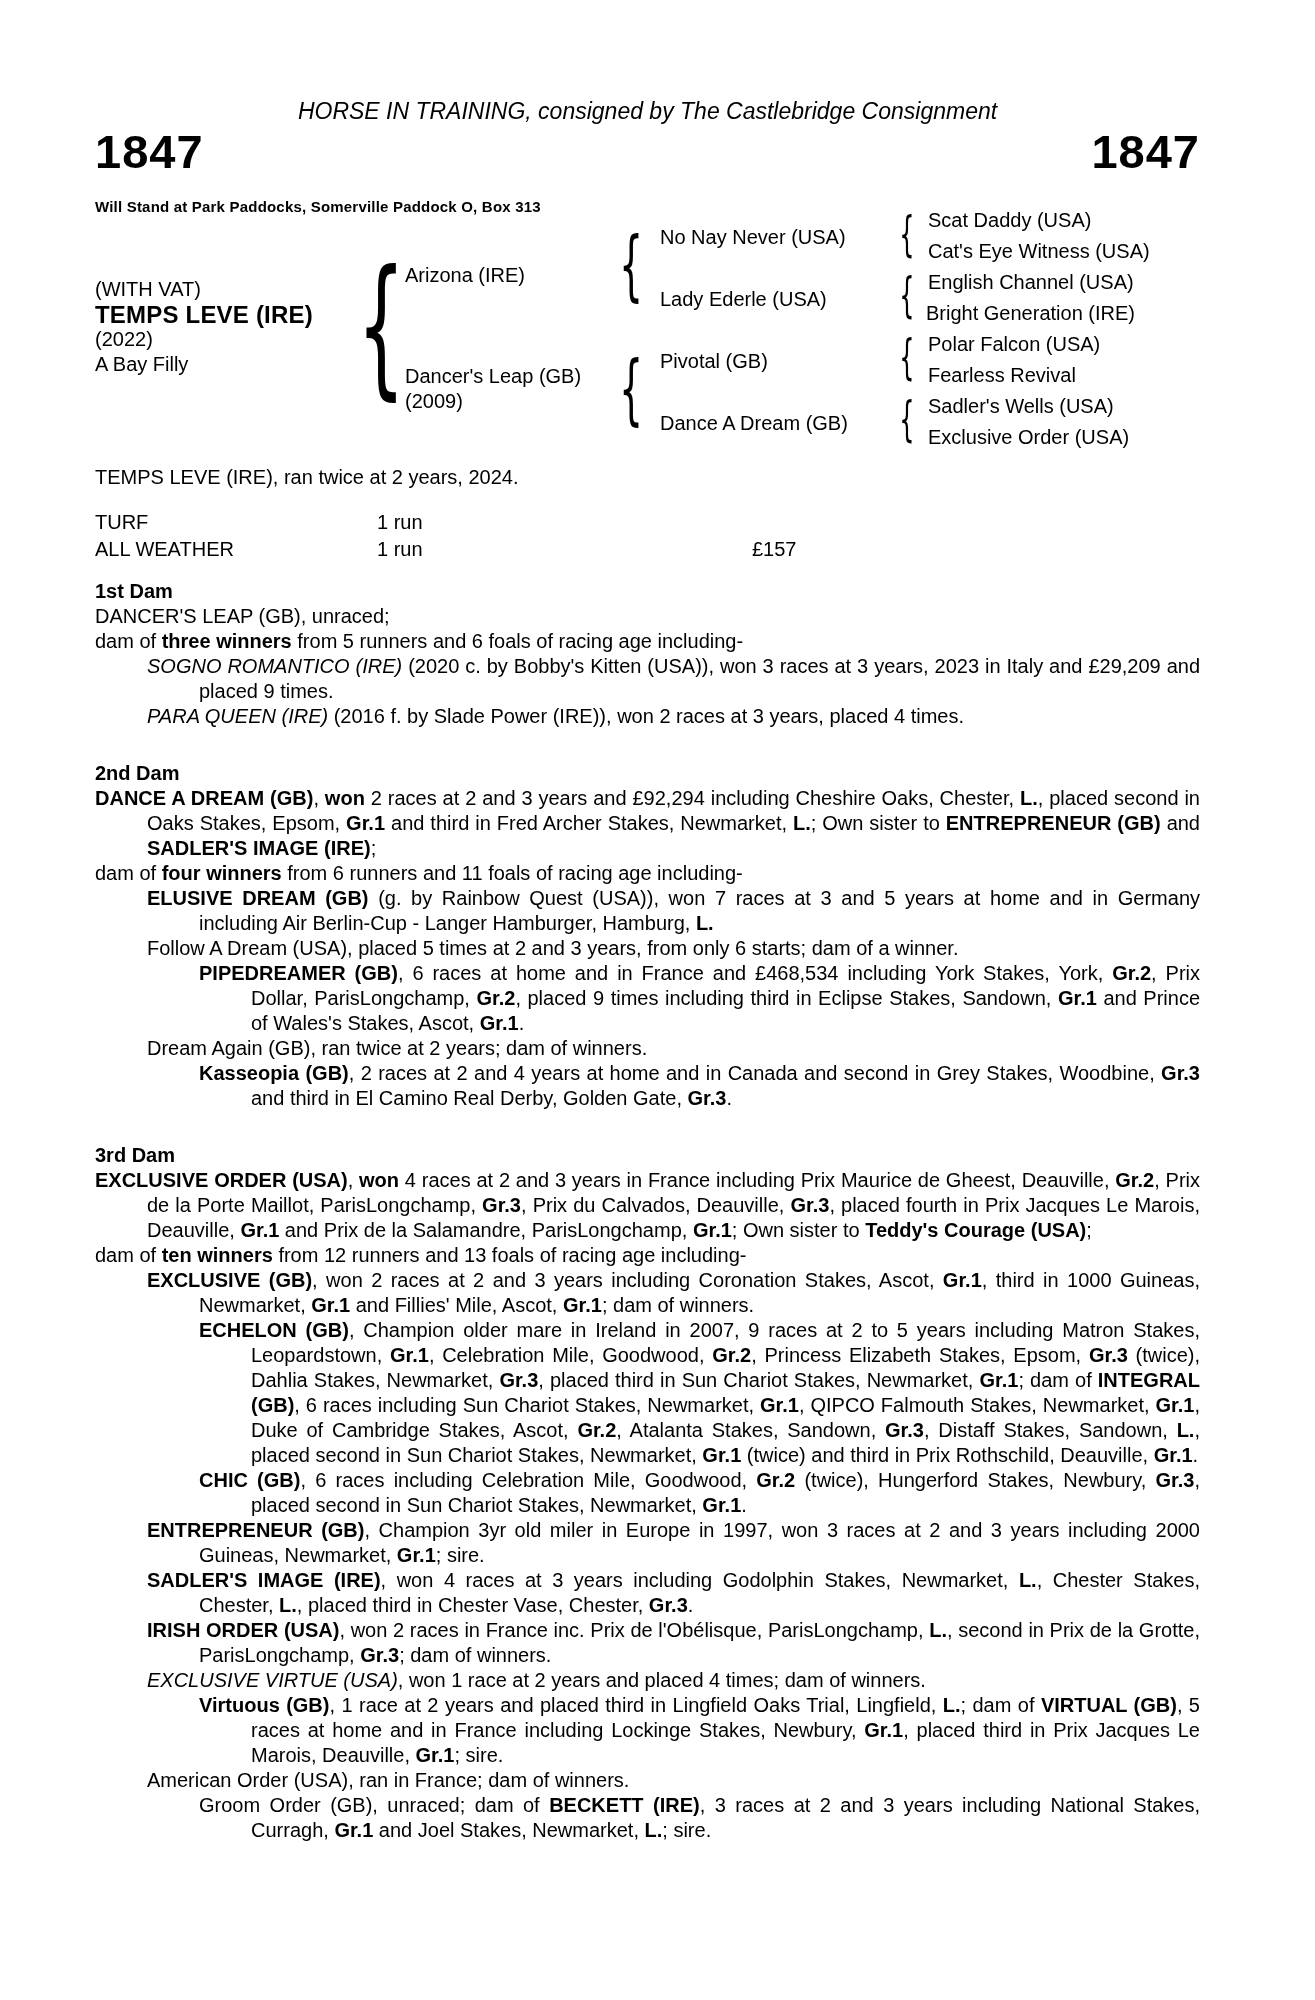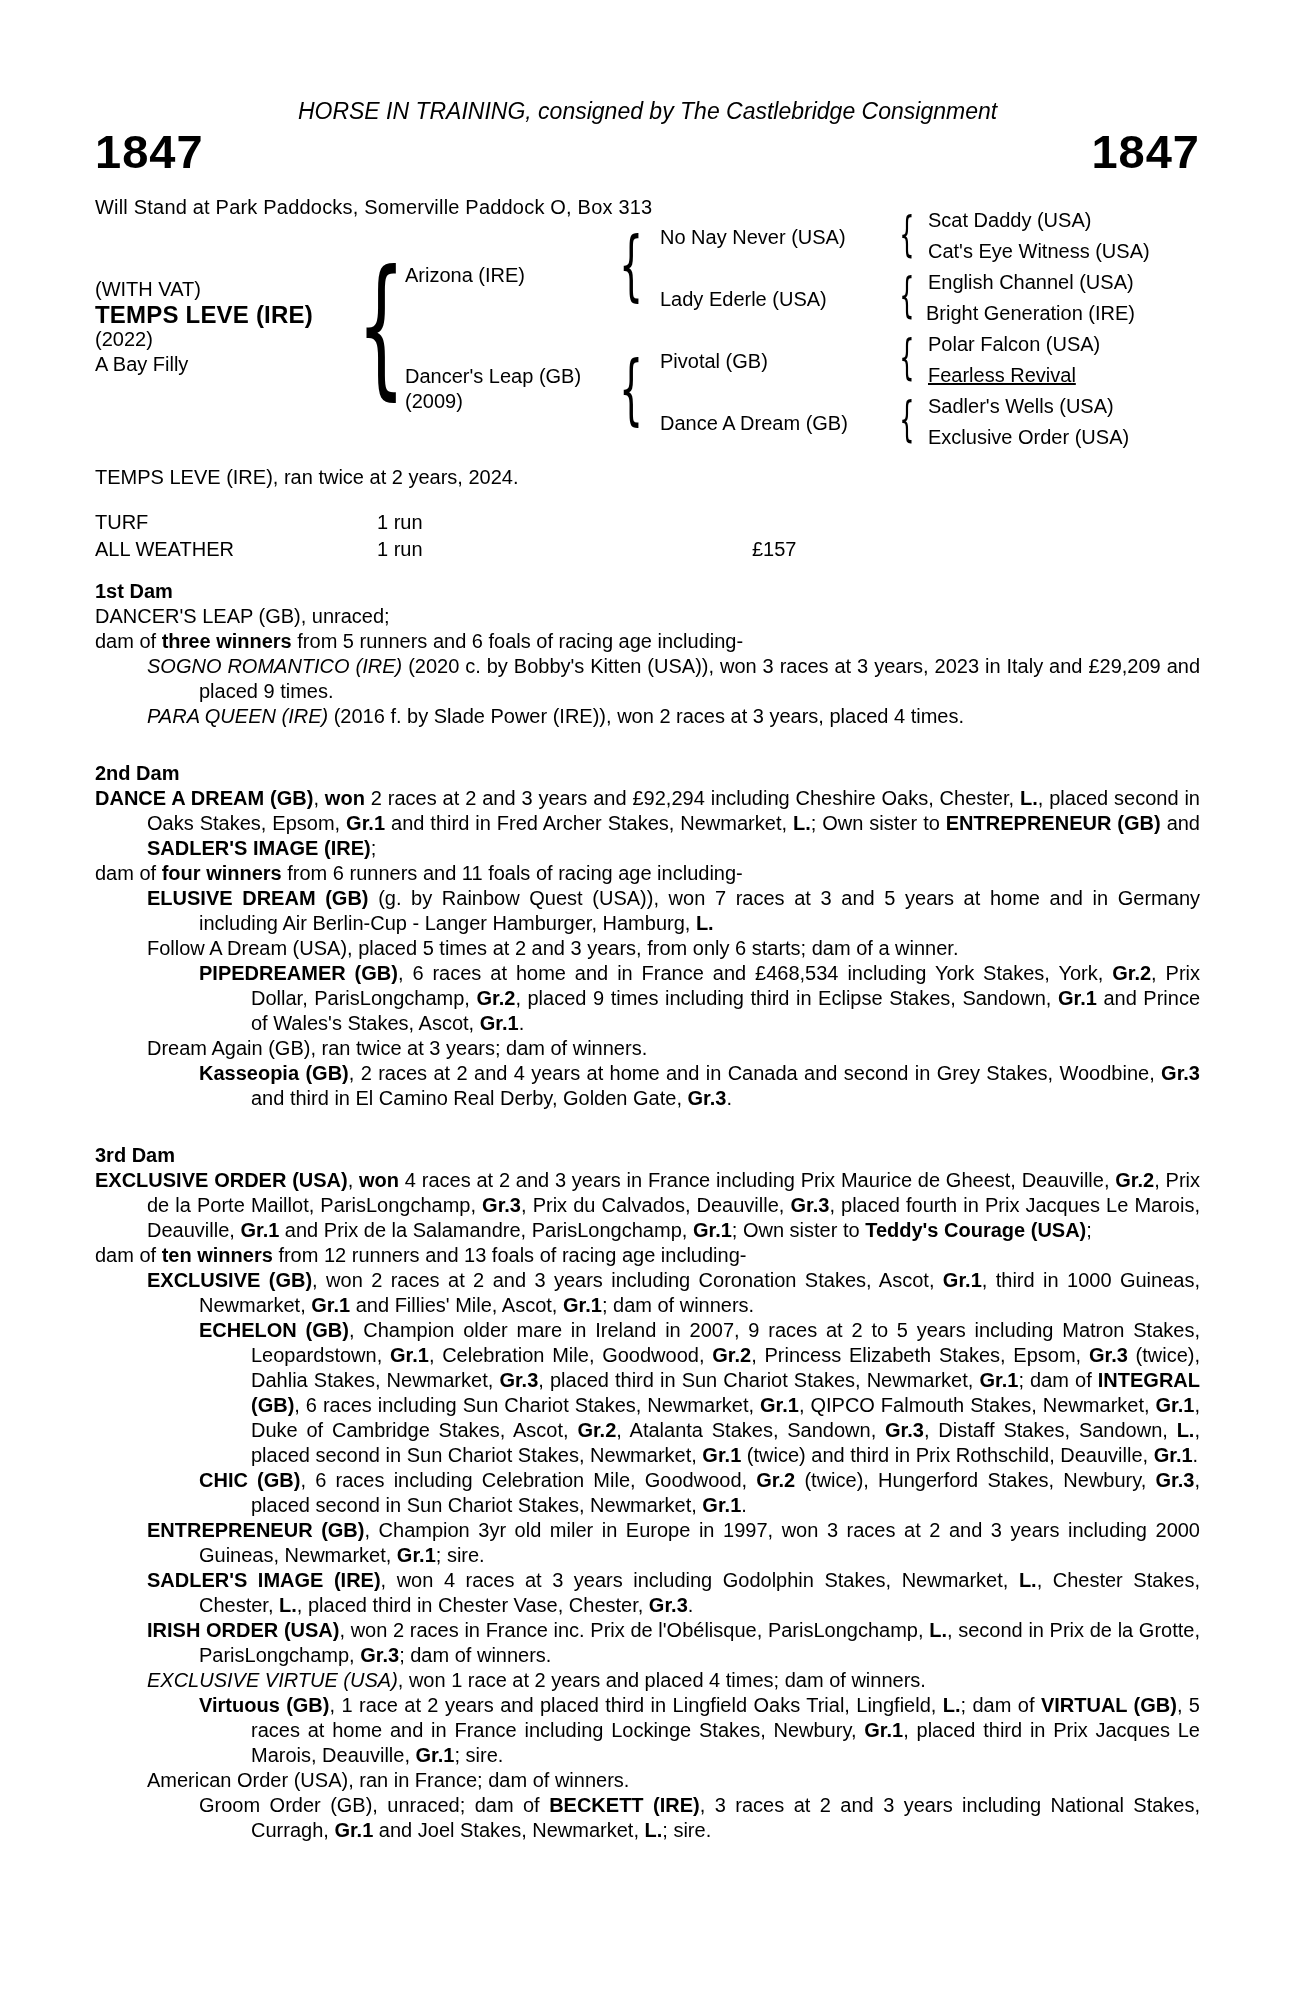--- a/index.html
+++ b/index.html
@@ -9,21 +9,21 @@
     color:#000; font-family:"Liberation Sans","DejaVu Sans",sans-serif;
     -webkit-font-smoothing:antialiased;
   }
   .content { padding:100px 115px 0 95px; }
 
   .consign { font-style:italic; font-size:23px; line-height:23px; text-align:center; }
 
   .lot-row { display:flex; justify-content:space-between; margin-top:10px; }
   .lot-num { font-weight:bold; font-size:47px; line-height:38px; letter-spacing:1px; }
 
-  .stand { margin-top:24px; font-weight:normal; font-size:20px; line-height:24px; letter-spacing:0.2px; }
+  .stand { margin-top:24px; font-weight:bold; font-size:15px; line-height:24px; letter-spacing:0.2px; }
 
   
   .pedigree { position:relative; height:240px; margin-top:-12px; font-size:20px; }
   .ped-abs { position:absolute; white-space:nowrap; line-height:25px; }
   .horse-block div { line-height:25px; }
   .vat-line { line-height:22px; }
   .horse-name { font-weight:bold; font-size:24px; line-height:30px; letter-spacing:0.2px; }
   .gp { line-height:26px; }
   .brace {
     position:absolute; text-align:center; font-weight:400;
@@ -94,21 +94,21 @@
     <div class="ped-abs gp" style="left:565px; top:17px;">No Nay Never (USA)</div>
     <div class="ped-abs gp" style="left:565px; top:79px;">Lady Ederle (USA)</div>
     <div class="ped-abs gp" style="left:565px; top:141px;">Pivotal (GB)</div>
     <div class="ped-abs gp" style="left:565px; top:203px;">Dance A Dream (GB)</div>
 
     <div class="ped-abs" style="left:833px; top:1px;">Scat Daddy (USA)</div>
     <div class="ped-abs" style="left:833px; top:32px;">Cat's Eye Witness (USA)</div>
     <div class="ped-abs" style="left:833px; top:63px;">English Channel (USA)</div>
     <div class="ped-abs" style="left:831px; top:94px;">Bright Generation (IRE)</div>
     <div class="ped-abs" style="left:833px; top:125px;">Polar Falcon (USA)</div>
-    <div class="ped-abs" style="left:833px; top:156px;text-decoration:underline;">Fearless Revival</div>
+    <div class="ped-abs" style="left:833px; top:156px;">Fearless Revival</div>
     <div class="ped-abs" style="left:833px; top:187px;">Sadler's Wells (USA)</div>
     <div class="ped-abs" style="left:833px; top:218px;">Exclusive Order (USA)</div>
   </div>
 
   <div class="summary">TEMPS LEVE (IRE), ran twice at 2 years, 2024.</div>
 
   <div class="record">
     <div class="record-row">
       <span class="rr-surface">TURF</span>
       <span class="rr-runs">1 run</span>
@@ -129,21 +129,21 @@
         <div class="para p1"><span class="i">SOGNO ROMANTICO (IRE)</span><span> (2020 c. by Bobby's Kitten (USA)), won 3 races at 3 years, 2023 in Italy and £29,209 and placed 9 times.</span></div>
         <div class="para p1"><span class="i">PARA QUEEN (IRE)</span><span> (2016 f. by Slade Power (IRE)), won 2 races at 3 years, placed 4 times.</span></div>
       </div>
       <div class="dam-section">
         <div class="dam-heading">2nd Dam</div>
         <div class="para p0"><span class="b">DANCE A DREAM (GB)</span><span>, </span><span class="b">won</span><span> 2 races at 2 and 3 years and £92,294 including Cheshire Oaks, Chester, </span><span class="b">L.</span><span>, placed second in Oaks Stakes, Epsom, </span><span class="b">Gr.1</span><span> and third in Fred Archer Stakes, Newmarket, </span><span class="b">L.</span><span>; Own sister to </span><span class="b">ENTREPRENEUR (GB)</span><span> and </span><span class="b">SADLER'S IMAGE (IRE)</span><span>;</span></div>
         <div class="para p0"><span>dam of </span><span class="b">four winners</span><span> from 6 runners and 11 foals of racing age including-</span></div>
         <div class="para p1"><span class="b">ELUSIVE DREAM (GB)</span><span> (g. by Rainbow Quest (USA)), won 7 races at 3 and 5 years at home and in Germany including Air Berlin-Cup - Langer Hamburger, Hamburg, </span><span class="b">L.</span></div>
         <div class="para p1"><span>Follow A Dream (USA), placed 5 times at 2 and 3 years, from only 6 starts; dam of a winner.</span></div>
         <div class="para p2"><span class="b">PIPEDREAMER (GB)</span><span>, 6 races at home and in France and £468,534 including York Stakes, York, </span><span class="b">Gr.2</span><span>, Prix Dollar, ParisLongchamp, </span><span class="b">Gr.2</span><span>, placed 9 times including third in Eclipse Stakes, Sandown, </span><span class="b">Gr.1</span><span> and Prince of Wales's Stakes, Ascot, </span><span class="b">Gr.1</span><span>.</span></div>
-        <div class="para p1"><span>Dream Again (GB), ran twice at 3 years; dam of winners.</span></div>
+        <div class="para p1"><span>Dream Again (GB), ran twice at 2 years; dam of winners.</span></div>
         <div class="para p2"><span class="b">Kasseopia (GB)</span><span>, 2 races at 2 and 4 years at home and in Canada and second in Grey Stakes, Woodbine, </span><span class="b">Gr.3</span><span> and third in El Camino Real Derby, Golden Gate, </span><span class="b">Gr.3</span><span>.</span></div>
       </div>
       <div class="dam-section">
         <div class="dam-heading">3rd Dam</div>
         <div class="para p0"><span class="b">EXCLUSIVE ORDER (USA)</span><span>, </span><span class="b">won</span><span> 4 races at 2 and 3 years in France including Prix Maurice de Gheest, Deauville, </span><span class="b">Gr.2</span><span>, Prix de la Porte Maillot, ParisLongchamp, </span><span class="b">Gr.3</span><span>, Prix du Calvados, Deauville, </span><span class="b">Gr.3</span><span>, placed fourth in Prix Jacques Le Marois, Deauville, </span><span class="b">Gr.1</span><span> and Prix de la Salamandre, ParisLongchamp, </span><span class="b">Gr.1</span><span>; Own sister to </span><span class="b">Teddy's Courage (USA)</span><span>;</span></div>
         <div class="para p0"><span>dam of </span><span class="b">ten winners</span><span> from 12 runners and 13 foals of racing age including-</span></div>
         <div class="para p1"><span class="b">EXCLUSIVE (GB)</span><span>, won 2 races at 2 and 3 years including Coronation Stakes, Ascot, </span><span class="b">Gr.1</span><span>, third in 1000 Guineas, Newmarket, </span><span class="b">Gr.1</span><span> and Fillies' Mile, Ascot, </span><span class="b">Gr.1</span><span>; dam of winners.</span></div>
         <div class="para p2"><span class="b">ECHELON (GB)</span><span>, Champion older mare in Ireland in 2007, 9 races at 2 to 5 years including Matron Stakes, Leopardstown, </span><span class="b">Gr.1</span><span>, Celebration Mile, Goodwood, </span><span class="b">Gr.2</span><span>, Princess Elizabeth Stakes, Epsom, </span><span class="b">Gr.3</span><span> (twice), Dahlia Stakes, Newmarket, </span><span class="b">Gr.3</span><span>, placed third in Sun Chariot Stakes, Newmarket, </span><span class="b">Gr.1</span><span>; dam of </span><span class="b">INTEGRAL (GB)</span><span>, 6 races including Sun Chariot Stakes, Newmarket, </span><span class="b">Gr.1</span><span>, QIPCO Falmouth Stakes, Newmarket, </span><span class="b">Gr.1</span><span>, Duke of Cambridge Stakes, Ascot, </span><span class="b">Gr.2</span><span>, Atalanta Stakes, Sandown, </span><span class="b">Gr.3</span><span>, Distaff Stakes, Sandown, </span><span class="b">L.</span><span>, placed second in Sun Chariot Stakes, Newmarket, </span><span class="b">Gr.1</span><span> (twice) and third in Prix Rothschild, Deauville, </span><span class="b">Gr.1</span><span>.</span></div>
         <div class="para p2"><span class="b">CHIC (GB)</span><span>, 6 races including Celebration Mile, Goodwood, </span><span class="b">Gr.2</span><span> (twice), Hungerford Stakes, Newbury, </span><span class="b">Gr.3</span><span>, placed second in Sun Chariot Stakes, Newmarket, </span><span class="b">Gr.1</span><span>.</span></div>
         <div class="para p1"><span class="b">ENTREPRENEUR (GB)</span><span>, Champion 3yr old miler in Europe in 1997, won 3 races at 2 and 3 years including 2000 Guineas, Newmarket, </span><span class="b">Gr.1</span><span>; sire.</span></div>

